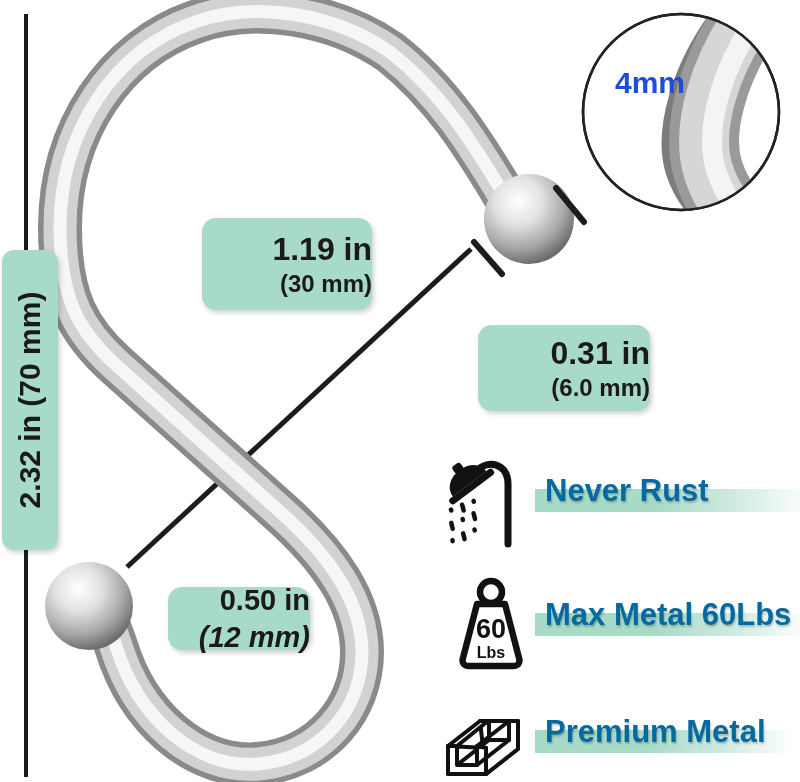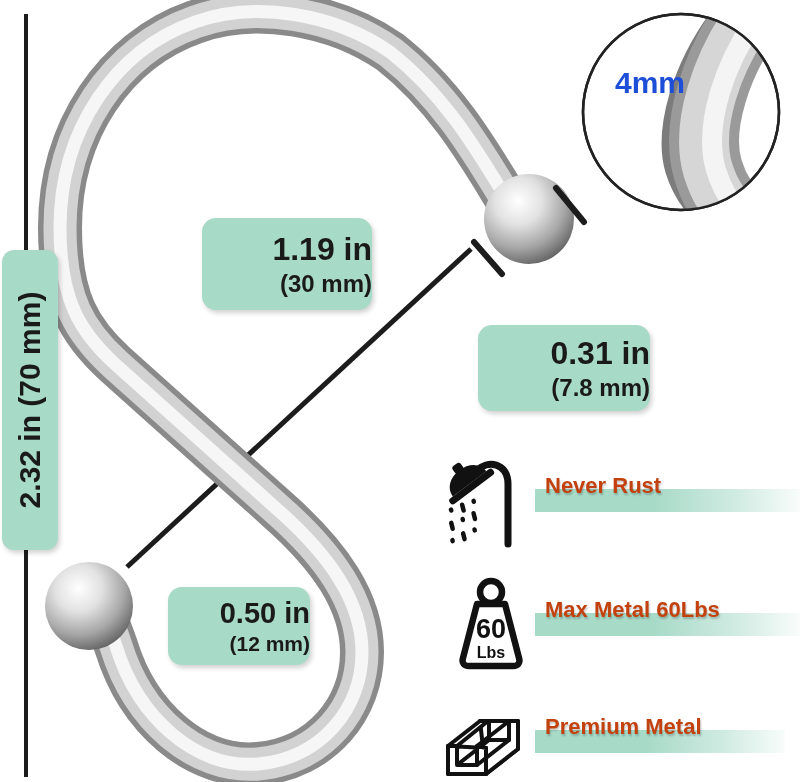--- a/index.html
+++ b/index.html
@@ -21,21 +21,21 @@
     box-shadow:2px 3px 5px rgba(0,0,0,0.18);
   }
   .vert-box span{transform:rotate(-90deg);white-space:nowrap;font-size:30px;}
   .callout-text{
     position:absolute;left:565px;top:28px;width:170px;text-align:center;
     font-size:30px;line-height:37px;color:#1d4ed8;margin-top:36px;
   }
   .feature-bar{position:absolute;height:23px;}
   .bar-fade{background:linear-gradient(to right,#a8dac8 0%,#a8dac8 45%,rgba(168,218,200,0.55) 75%,rgba(168,218,200,0.08) 100%);}
   .feature-label{
-    position:absolute;font-size:22px;color:#c2410c;white-space:nowrap;
+    position:absolute;font-size:31px;color:#0369a1;white-space:nowrap;
     text-shadow:1px 2px 2px rgba(0,0,0,0.22);
   }
   .feature-icon{position:absolute;}
 </style>
 </head>
 <body>
 
 <div class="stage" style="--accent:#a8dac8">
 
   <svg class="art" width="800" height="782" viewBox="0 0 800 782">
@@ -90,26 +90,26 @@
     <span>2.32 in (70 mm)</span>
   </div>
 
   <div class="dim-box" style="left:202px;top:218px;width:170px;height:92px;">
     <div>1.19 in</div>
     <div class="l2">(30 mm)</div>
   </div>
 
   <div class="dim-box" style="left:478px;top:285px;width:172px;height:86px;margin-top:40px;">
     <div>0.31 in</div>
-    <div class="l2">(7.8 mm)</div>
+    <div class="l2">(6.0 mm)</div>
   </div>
 
-  <div class="dim-box" style="left:168px;top:587px;width:142px;height:78px;font-size:29px;">
+  <div class="dim-box" style="left:168px;top:587px;width:142px;height:63px;font-size:29px;">
     <div>0.50 in</div>
-    <div class="l2" style="font-size:21px;">(12 mm)</div>
+    <div class="l2" style="font-size:29px;font-style:italic;">(12 mm)</div>
   </div>
 
   <svg class="feature-icon" style="left:442px;top:450px;" width="94" height="98" viewBox="0 0 94 98">
     <path d="M 66 94 L 66 34 C 66 18 54 12 44 15 C 38 17 33 21 30 27" fill="none" stroke="#111" stroke-width="7" stroke-linecap="round"></path>
     <g transform="rotate(-37 30 37)">
       <path d="M 9 33 C 9 23 18 16 30 16 C 42 16 51 23 51 33 Z" fill="#111"></path>
       <rect x="3" y="33" width="54" height="7" rx="3" fill="#111"></rect>
       <rect x="25" y="9" width="10" height="9" rx="3" fill="#111"></rect>
     </g>
     <g fill="#111" stroke="#111" stroke-width="4.5" stroke-linecap="round" transform="rotate(-14 25 70)">

